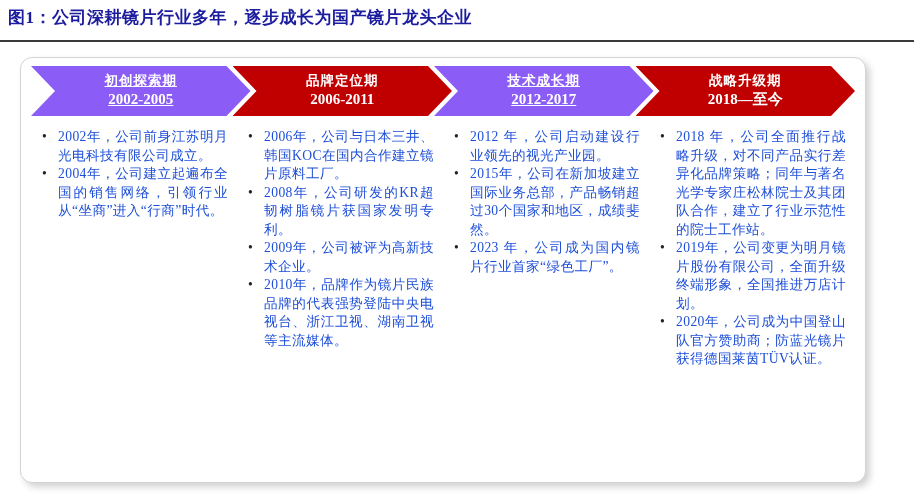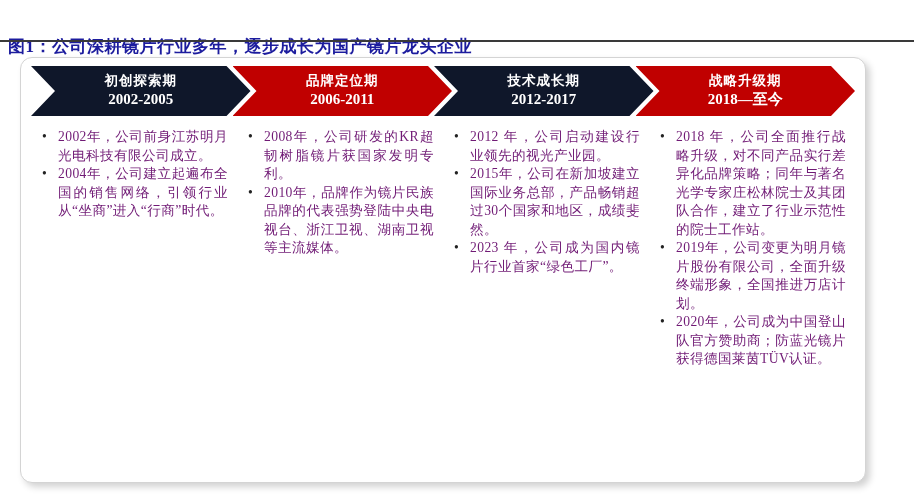--- a/index.html
+++ b/index.html
@@ -3,21 +3,21 @@
 <meta charset="utf-8">
 <style>
   * { margin: 0; padding: 0; box-sizing: border-box; }
   html, body {
     width: 914px; height: 495px;
     background: #ffffff;
     font-family: "Liberation Serif", "DejaVu Serif", serif;
     overflow: hidden;
   }
   .figure-header {
-    position: absolute; left: 8px; top: 6px; width: 898px; margin-top: 29px;
+    position: absolute; left: 8px; top: 6px; width: 898px;
   }
   .figure-title {
     color: #1c1c9e;
     font-size: 17px;
     font-weight: 700;
     letter-spacing: 0.5px;
   }
   .header-rule {
     position: absolute; left: 0; top: 40px; width: 914px;
     border: none; border-top: 2px solid #3a3a3a;
@@ -40,39 +40,39 @@
     flex: 1 1 0;
     position: relative;
     clip-path: polygon(0% 0%, calc(100% - 24px) 0%, 100% 50%, calc(100% - 24px) 100%, 0% 100%, 24px 50%);
     display: flex; flex-direction: column;
     align-items: center; justify-content: center;
     color: #ffffff;
     text-align: center;
     line-height: 1.25;
   }
   .arrow + .arrow { margin-left: -18px; }
-  .arrow.blue { background: #0f172a; }
+  .arrow.blue { background: #8b5cf6; text-decoration: underline; }
   .arrow.red  { background: #c00000; }
   .arrow .phase-name { font-size: 13.5px; font-weight: 700; letter-spacing: 1px; }
   .arrow .phase-years { font-size: 15px; font-weight: 700; font-family: "Liberation Serif", serif; }
   .columns {
     display: flex;
     margin-top: 12px;
   }
   .phase-col {
     flex: 1 1 0;
     padding: 0 9px 0 6px;
   }
   .phase-col ul { list-style: none; }
   .phase-col li {
     position: relative;
     padding-left: 21px;
     font-size: 13.6px;
     line-height: 18.5px;
-    color: #701a75;
+    color: #1d4ed8;
     text-align: justify;
     letter-spacing: 0.4px;
   }
   .phase-col li::before {
     content: "\2022";
     position: absolute;
     left: 5px; top: 0;
     color: #222222;
   }
 </style>
@@ -105,21 +105,23 @@
     </div>
   <div class="columns">
       <div class="phase-col">
         <ul>
           <li>2002年，公司前身江苏明月光电科技有限公司成立。</li>
           <li>2004年，公司建立起遍布全国的销售网络，引领行业从“坐商”进入“行商”时代。</li>
         </ul>
       </div>
       <div class="phase-col">
         <ul>
+          <li>2006年，公司与日本三井、韩国KOC在国内合作建立镜片原料工厂。</li>
           <li>2008年，公司研发的KR超韧树脂镜片获国家发明专利。</li>
+          <li>2009年，公司被评为高新技术企业。</li>
           <li>2010年，品牌作为镜片民族品牌的代表强势登陆中央电视台、浙江卫视、湖南卫视等主流媒体。</li>
         </ul>
       </div>
       <div class="phase-col">
         <ul>
           <li>2012 年，公司启动建设行业领先的视光产业园。</li>
           <li>2015年，公司在新加坡建立国际业务总部，产品畅销超过30个国家和地区，成绩斐然。</li>
           <li>2023 年，公司成为国内镜片行业首家“绿色工厂”。</li>
         </ul>
       </div>

